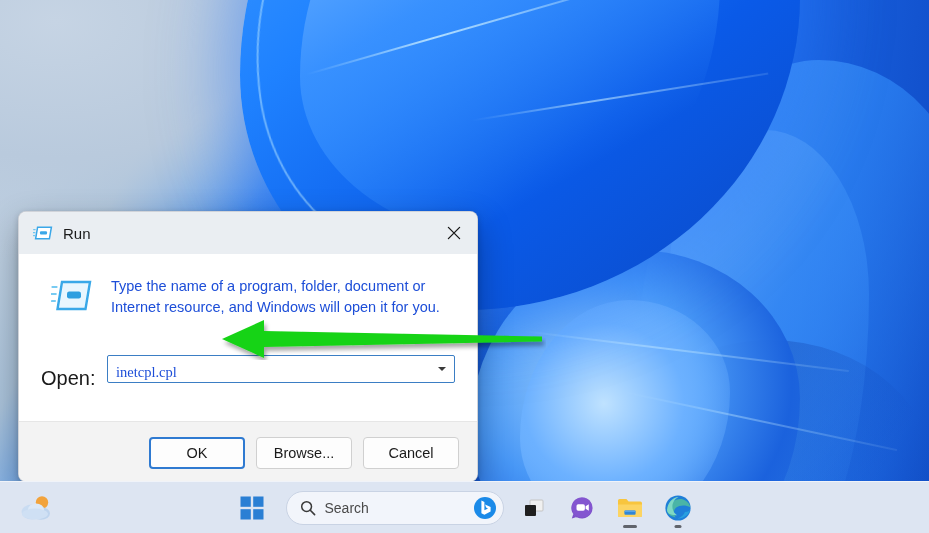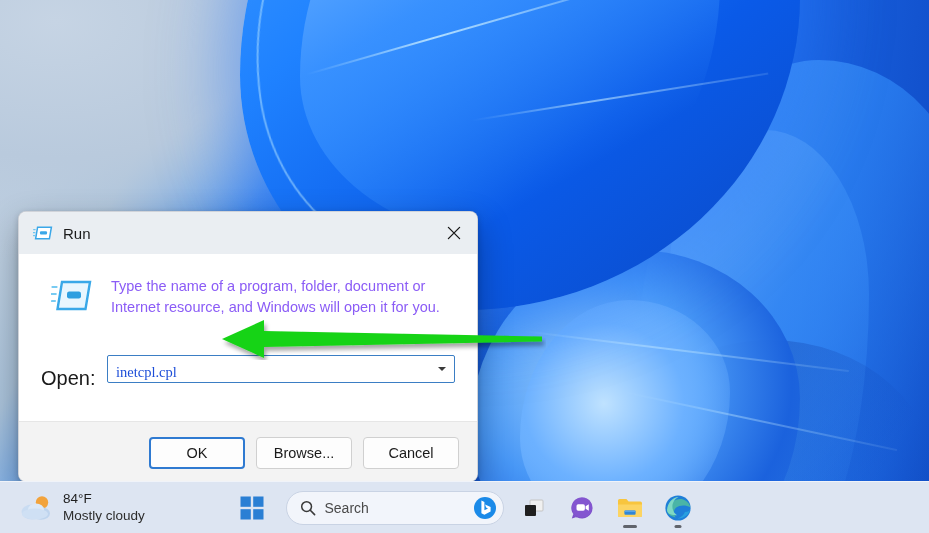--- a/index.html
+++ b/index.html
@@ -193,21 +193,21 @@
     align-items: flex-start;
     gap: 18px;
     padding-left: 10px;
   }
 
   .run-big-icon { width: 42px; height: 36px; flex: none; margin-top: 2px; }
 
   #desc-text {
     font-size: 14.5px;
     line-height: 1.42;
-    color: #8b5cf6;
+    color: #1d4ed8;
     max-width: 340px;
   }
 
   .open-row {
     display: flex;
     align-items: center;
     margin-top: 30px;
   }
 
   #open-label {
@@ -448,24 +448,20 @@
   <div id="taskbar">
 
     <div id="weather-widget">
       <svg width="34" height="30" viewBox="0 0 34 30">
         <circle cx="22" cy="9.5" r="6.2" fill="#f2a33c"></circle>
         <ellipse cx="12" cy="19" rx="10.5" ry="7.5" fill="#c9dcf2"></ellipse>
         <ellipse cx="21" cy="20.5" rx="9" ry="6.2" fill="#bed4ee"></ellipse>
         <ellipse cx="16" cy="16.5" rx="8" ry="6" fill="#dce9f8"></ellipse>
         <ellipse cx="15" cy="21" rx="13" ry="5.4" fill="#cfe0f4"></ellipse>
       </svg>
-      <div id="weather-text">
-        <div id="weather-temp">84°F</div>
-        <div id="weather-cond">Mostly cloudy</div>
-      </div>
     </div>
 
     <div id="taskbar-center">
 
       <div class="tb-item" id="start-button">
         <svg width="24" height="24" viewBox="0 0 24 24">
           <rect x="0.5" y="0.5" width="10.3" height="10.3" fill="#2a7fd4"></rect>
           <rect x="13.2" y="0.5" width="10.3" height="10.3" fill="#2a7fd4"></rect>
           <rect x="0.5" y="13.2" width="10.3" height="10.3" fill="#2a7fd4"></rect>
           <rect x="13.2" y="13.2" width="10.3" height="10.3" fill="#2a7fd4"></rect>

